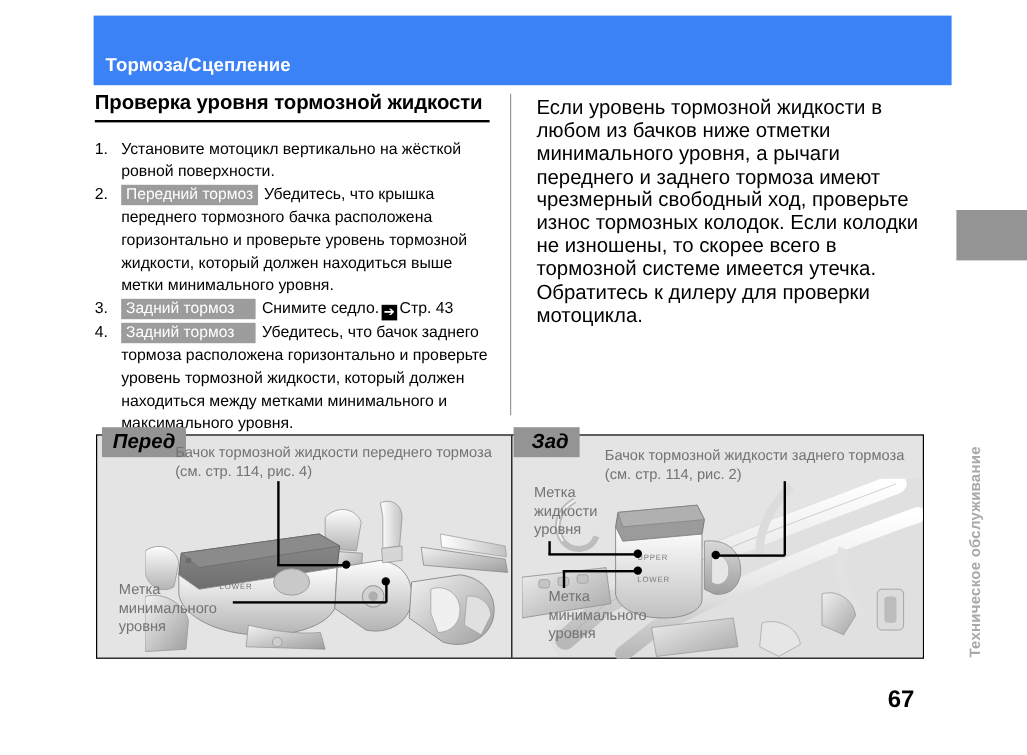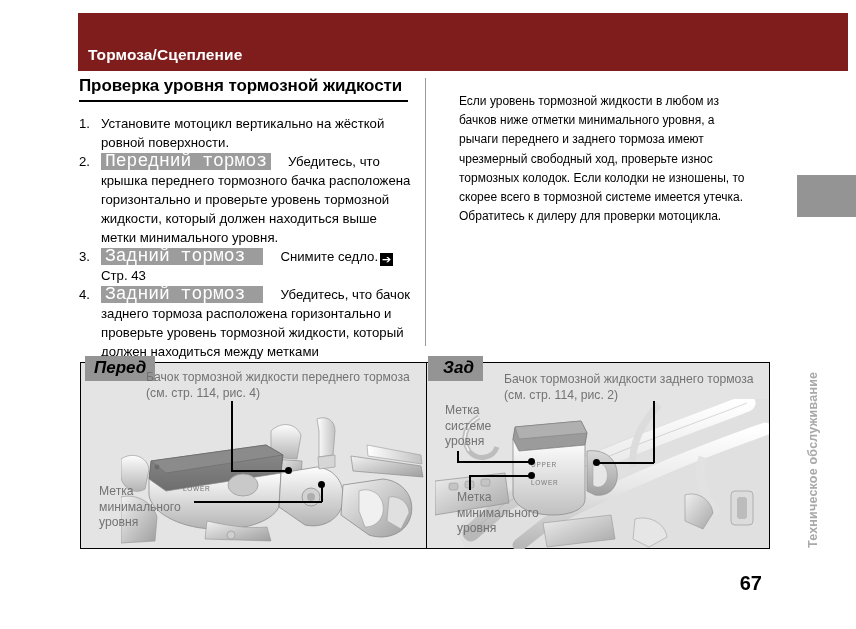--- a/index.html
+++ b/index.html
@@ -14,23 +14,23 @@
     overflow: hidden;
     font-family: "Liberation Sans", sans-serif;
     color: #000000;
   }
 
   
   #header-band {
     position: absolute;
     left: 78px;
     top: 13px;
-    width: 770px;
+    width: 715px;
     height: 58px;
-    background: #7f1d1d;
+    background: #3b82f6;
   }
   #header-band-title {
     position: absolute;
     left: 10px;
     bottom: 7px;
     color: #ffffff;
     font-size: 15.5px;
     font-weight: bold;
     letter-spacing: 0.1px;
     white-space: nowrap;
@@ -111,47 +111,46 @@
   }
   .step-body {
     flex: 1 1 auto;
     font-size: 13.2px;
     line-height: 19px;
   }
   .tag {
     display: inline-block;
     background: #9c9c9c;
     color: #ffffff;
-    font-size: 18px;
+    font-size: 13px;
     line-height: 16px;
     padding: 0px 4px 1px 4px;
-    margin-right: 17px;
+    margin-right: 5px;
     vertical-align: baseline;
     white-space: nowrap;
-    font-family: Liberation Mono, monospace;
   }
   .tag.wide { padding-right: 18px; }
   .arrow-glyph {
     display: inline-block;
     width: 13px;
     height: 13px;
     background: #000000;
     color: #ffffff;
     font-size: 11px;
     line-height: 13px;
     text-align: center;
     vertical-align: -2px;
     margin: 0 2px;
   }
 
   #right-para {
-    font-size: 12px;
+    font-size: 17px;
     line-height: 19.2px;
     text-align: left;
-    margin: 16px;
+    margin: 4px;
   }
 
   
   #figure {
     position: absolute;
     left: 80px;
     top: 362px;
     width: 690px;
     height: 187px;
     border: 1.5px solid #000000;
@@ -400,21 +399,21 @@
     <div class="fig-caption" id="cap-rear-title" style="left:77px; top:9px;">
       <div>Бачок тормозной жидкости заднего тормоза</div>
       <div>(см. стр. 114, рис. 2)</div>
     </div>
     <div class="leader" style="left:226px; top:38px; width:1.5px; height:62px;"></div>
     <div class="leader" style="left:170px; top:99px; width:57px; height:1.5px;"></div>
     <div class="dot" style="left:166px; top:96px;"></div>
 
     <div class="fig-caption" id="cap-rear-upper" style="left:18px; top:40px;">
       <div>Метка</div>
-      <div>системе</div>
+      <div>жидкости</div>
       <div>уровня</div>
     </div>
     <div class="leader" style="left:30px; top:88px; width:1.5px; height:11px;"></div>
     <div class="leader" style="left:30px; top:98px; width:74px; height:1.5px;"></div>
     <div class="dot" style="left:101px; top:95px;"></div>
 
     <div class="fig-caption" id="cap-rear-min" style="left:30px; top:127px;">
       <div>Метка</div>
       <div>минимального</div>
       <div>уровня</div>

